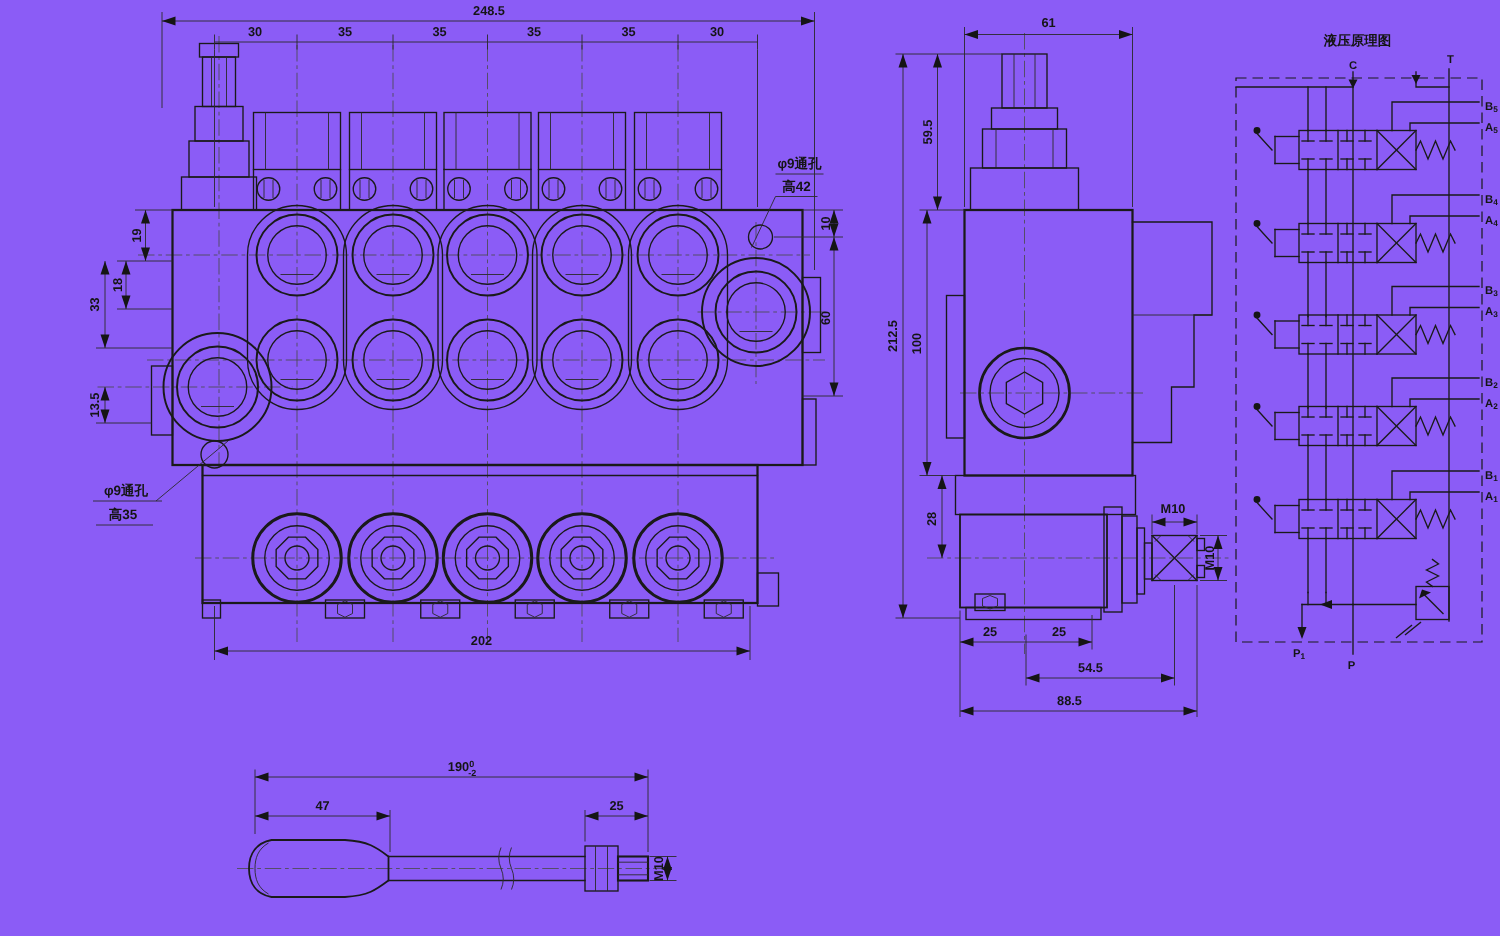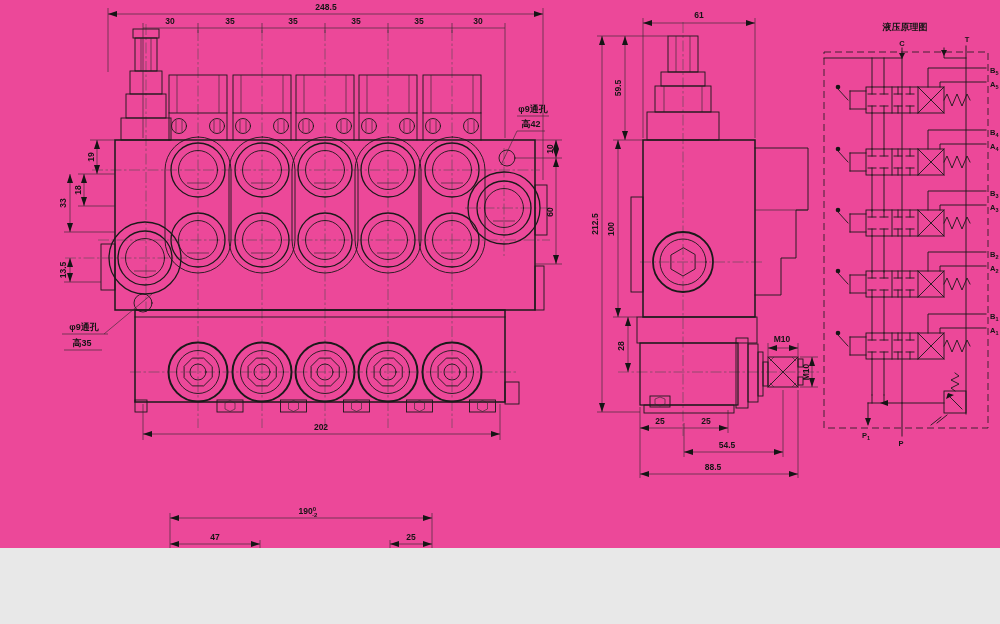--- a/index.html
+++ b/index.html
@@ -1,17 +1,17 @@
 <!DOCTYPE html>
 <html><head>
 <meta charset="utf-8">
 <style>
   html,body { margin:0; padding:0; background:#e8e8e8; }
   .stage {
-    width:1000px; height:548px; background:#ec4899; position:relative;
+    width:1000px; height:624px; background:#8b5cf6; position:relative;
     font-family:"Liberation Sans", sans-serif; overflow:hidden;
   }
   svg { display:block; }
   svg text {
     font-family:"Liberation Sans", sans-serif;
     font-size:9px; font-weight:700; fill:#151515;
   }
   .ln { stroke:#1a1a1a; stroke-width:1.5; fill:none; stroke-linejoin:miter; stroke-linecap:square; }
   .lm { stroke:#1a1a1a; stroke-width:0.9; fill:none; stroke-linecap:square; }
   .lt { stroke:#2a2a2a; stroke-width:0.6; fill:none; stroke-linecap:butt; }

